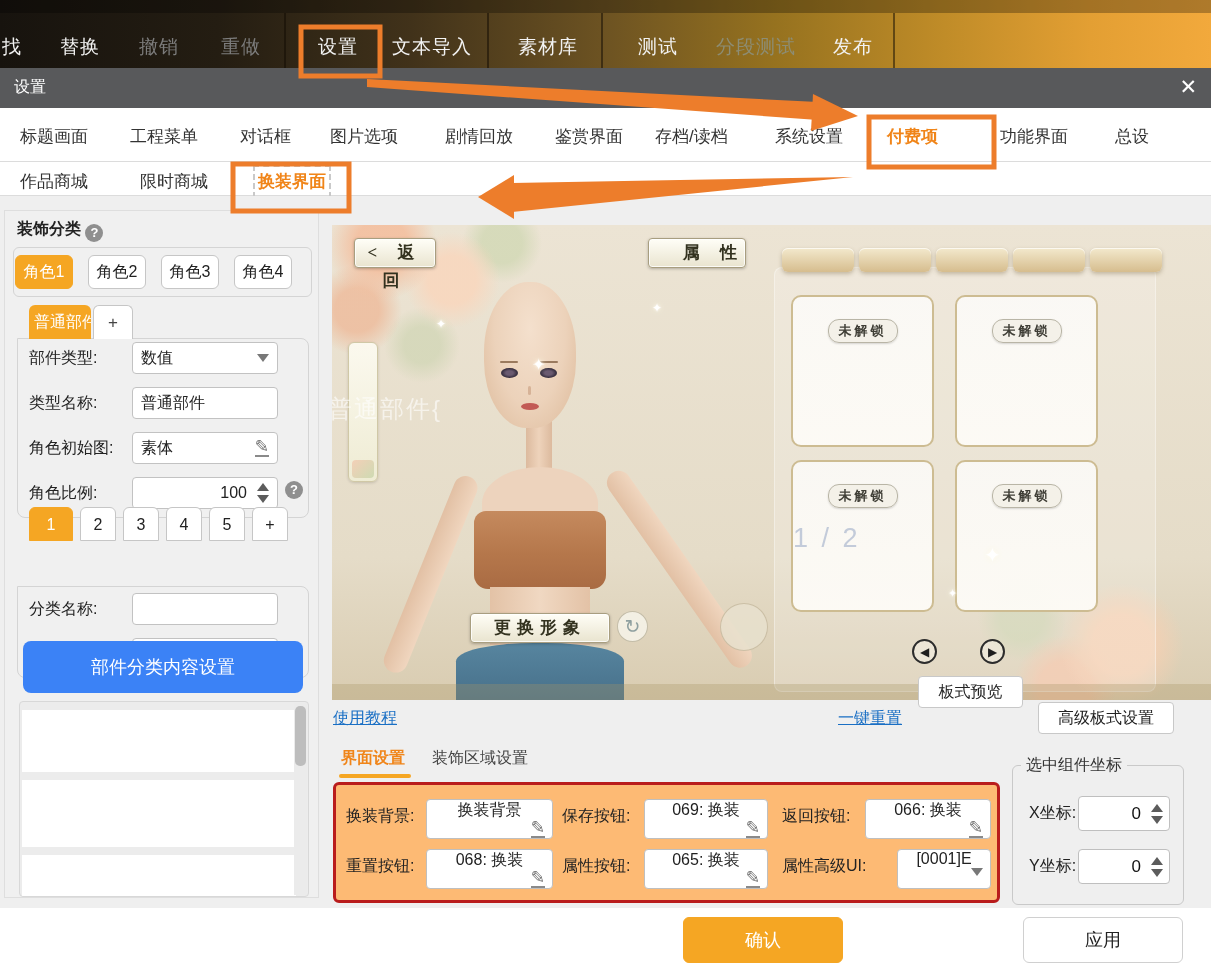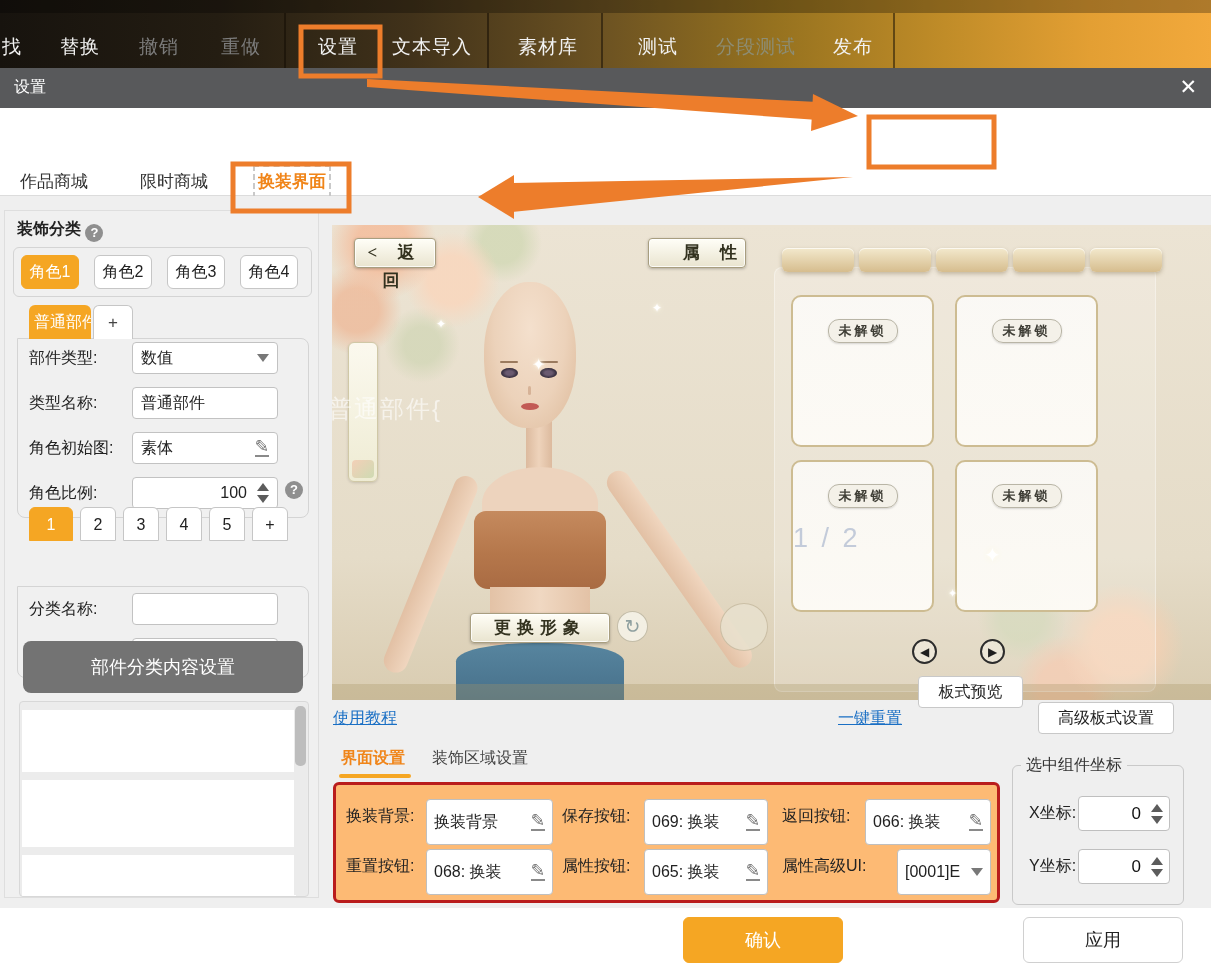--- a/index.html
+++ b/index.html
@@ -33,21 +33,21 @@
   
   .content { position:absolute; left:0; top:196px; width:1211px; height:712px; background:#efefef; }
 
   
   .left-panel { position:absolute; left:4px; top:14px; width:315px; height:688px;
     background:#f0f0f0; border:1px solid #dedede; }
   .lp-title { position:absolute; left:12px; top:8px; font-size:16px; font-weight:bold; color:#222; }
   .help { display:inline-block; width:18px; height:18px; border-radius:50%; background:#8f8f8f; color:#fff;
     font-size:13px; font-weight:bold; text-align:center; line-height:18px; vertical-align:-3px; cursor:pointer; }
   .role-box { position:absolute; left:8px; top:36px; width:299px; height:50px; border:1px solid #d4d4d4; border-radius:6px;
-    display:flex; align-items:center; gap:15px; padding:0 7px; }
+    display:flex; align-items:center; gap:15px; padding:0 1px; }
   .btn-w { height:34px; background:#fff; border:1px solid #c6c6c6; border-radius:6px; font-size:16px; color:#222;
     display:flex; align-items:center; justify-content:center; cursor:pointer; }
   .role-box .btn-w { width:58px; }
   .btn-o { background:#f5a623 !important; border:1px solid #f5a623 !important; color:#fff !important; }
   .part-tab { position:absolute; left:24px; top:94px; width:62px; height:34px; background:#f5a623; color:#fff;
     border-radius:6px 6px 0 0; font-size:16px; line-height:34px; padding-left:5px; overflow:hidden; white-space:nowrap; cursor:pointer; z-index:2; }
   .add-tab { position:absolute; left:88px; top:94px; width:40px; height:34px; background:#fff; border:1px solid #c6c6c6;
     border-bottom:none; border-radius:6px 6px 0 0; font-size:17px; color:#444; text-align:center; line-height:34px; cursor:pointer; z-index:2; }
   .group1 { position:absolute; left:12px; top:127px; width:292px; height:180px; border:1px solid #d4d4d4; border-radius:0 8px 8px 8px; }
   .group2 { position:absolute; left:12px; top:334px; width:292px; height:92px; border:1px solid #d4d4d4; border-radius:0 8px 8px 8px;margin-top:41px; }
@@ -60,21 +60,21 @@
   .pencil { margin-left:auto; color:#6d6d6d; font-size:17px; line-height:14px; border-bottom:2px solid #8a8a8a; padding-bottom:1px; cursor:pointer; }
   .spinval { flex:1; text-align:right; padding-right:8px; }
   .spin-arrows { display:flex; flex-direction:column; gap:4px; margin-left:2px; cursor:pointer; }
   .sp-up   { width:0; height:0; border-left:6px solid transparent; border-right:6px solid transparent; border-bottom:8px solid #5c5c5c; }
   .sp-down { width:0; height:0; border-left:6px solid transparent; border-right:6px solid transparent; border-top:8px solid #5c5c5c; }
   .help2 { position:absolute; left:280px; top:270px; }
   .num-tabs { position:absolute; left:24px; top:296px; display:flex; gap:7px; z-index:2; }
   .num-tab { width:36px; height:34px; background:#fff; border:1px solid #c6c6c6; border-radius:6px 6px 0 0;
     font-size:16px; color:#222; text-align:center; line-height:34px; cursor:pointer; }
   .num-tab.btn-o { width:44px; }
-  .content-btn { position:absolute; left:18px; top:430px; width:280px; height:52px; background:#737373; border:none;
+  .content-btn { position:absolute; left:18px; top:430px; width:280px; height:52px; background:#3b82f6; border:none;
     border-radius:8px; color:#fff; font-size:18px; font-family:inherit; cursor:pointer; }
   .lp-list { position:absolute; left:14px; top:490px; width:290px; height:196px; background:#ececec;
     border:1px solid #d8d8d8; border-radius:4px; overflow:hidden; }
   .lp-row { position:absolute; left:2px; width:274px; background:#fff; }
   .lp-scroll { position:absolute; right:1px; top:1px; width:13px; height:192px; background:#ebebeb; }
   .lp-thumb { position:absolute; right:1px; top:3px; width:11px; height:60px; background:#bdbdbd; border-radius:5px; cursor:pointer; }
 
   
   .preview { position:absolute; left:332px; top:29px; width:912px; height:475px; overflow:hidden; cursor:pointer;
     background-image:
@@ -147,22 +147,22 @@
     color:#222; font-family:inherit; cursor:pointer; }
   .btab { position:absolute; font-size:16px; color:#444; cursor:pointer; white-space:nowrap; }
   .btab.active { color:#f08519; font-weight:bold;text-align:center; }
   .btab-underline { position:absolute; left:339px; top:578px; width:72px; height:4px; background:#f5a623; border-radius:2px; }
 
   
   .form-box { position:absolute; left:333px; top:586px; width:667px; height:121px; background:#fdba74;
     border:3px solid #b91c1c; border-radius:6px; }
   .fb-row { position:absolute; left:0; width:100%; height:34px; }
   .fb-lbl { position:absolute; top:7px; font-size:16px; color:#222; white-space:nowrap; }
-  .fb-field { position:absolute; top:0; height:46px; background:#fff; border:1px solid #bfbfbf; border-radius:4px;
-    font-size:16px; color:#222; display:flex; align-items:center; padding:0 7px; cursor:pointer; }
+  .fb-field { position:absolute; top:0; height:40px; background:#fff; border:1px solid #bfbfbf; border-radius:4px;
+    font-size:16px; color:#222; display:flex; align-items:center; padding:0 7px; cursor:pointer;flex-direction:column; }
   .fb-field .txt { white-space:nowrap; overflow:hidden; }
 
   
   .coords { position:absolute; left:1012px; top:569px; width:172px; height:140px; border:1px solid #c9c9c9; border-radius:6px; }
   .coords .legend { position:absolute; left:8px; top:-11px; background:#efefef; padding:0 5px; font-size:16px; color:#333; }
   .coords .clbl { position:absolute; left:16px; font-size:16px; color:#222; }
   .cspin { position:absolute; left:65px; width:92px; height:35px; background:#fff; border:1px solid #bfbfbf; border-radius:4px;
     display:flex; align-items:center; padding:0 6px; font-size:17px; color:#111; cursor:pointer; }
 
   
@@ -195,20 +195,33 @@
     <span class="titem dim2" style="left:716px">分段测试</span>
     <span class="titem" style="left:833px">发布</span>
     <span class="tsep" style="left:893px"></span>
   </div>
 
   <div class="dlg-header">
     <span class="dlg-title">设置</span>
     <span class="dlg-close">✕</span>
   </div>
 
+  <div class="tabrow1">
+    <span class="tab" style="left:20px">标题画面</span>
+    <span class="tab" style="left:130px">工程菜单</span>
+    <span class="tab" style="left:240px">对话框</span>
+    <span class="tab" style="left:330px">图片选项</span>
+    <span class="tab" style="left:445px">剧情回放</span>
+    <span class="tab" style="left:555px">鉴赏界面</span>
+    <span class="tab" style="left:655px">存档/读档</span>
+    <span class="tab" style="left:775px">系统设置</span>
+    <span class="tab orange" style="left:887px">付费项</span>
+    <span class="tab" style="left:1000px">功能界面</span>
+    <span class="tab" style="left:1115px">总设</span>
+  </div>
 
   <div class="tabrow2">
     <span class="tab" style="left:20px">作品商城</span>
     <span class="tab" style="left:140px">限时商城</span>
     <span class="tab orange dashed" style="left:258px">换装界面</span>
   </div>
 
   <div class="content">
 
     <div class="left-panel">

